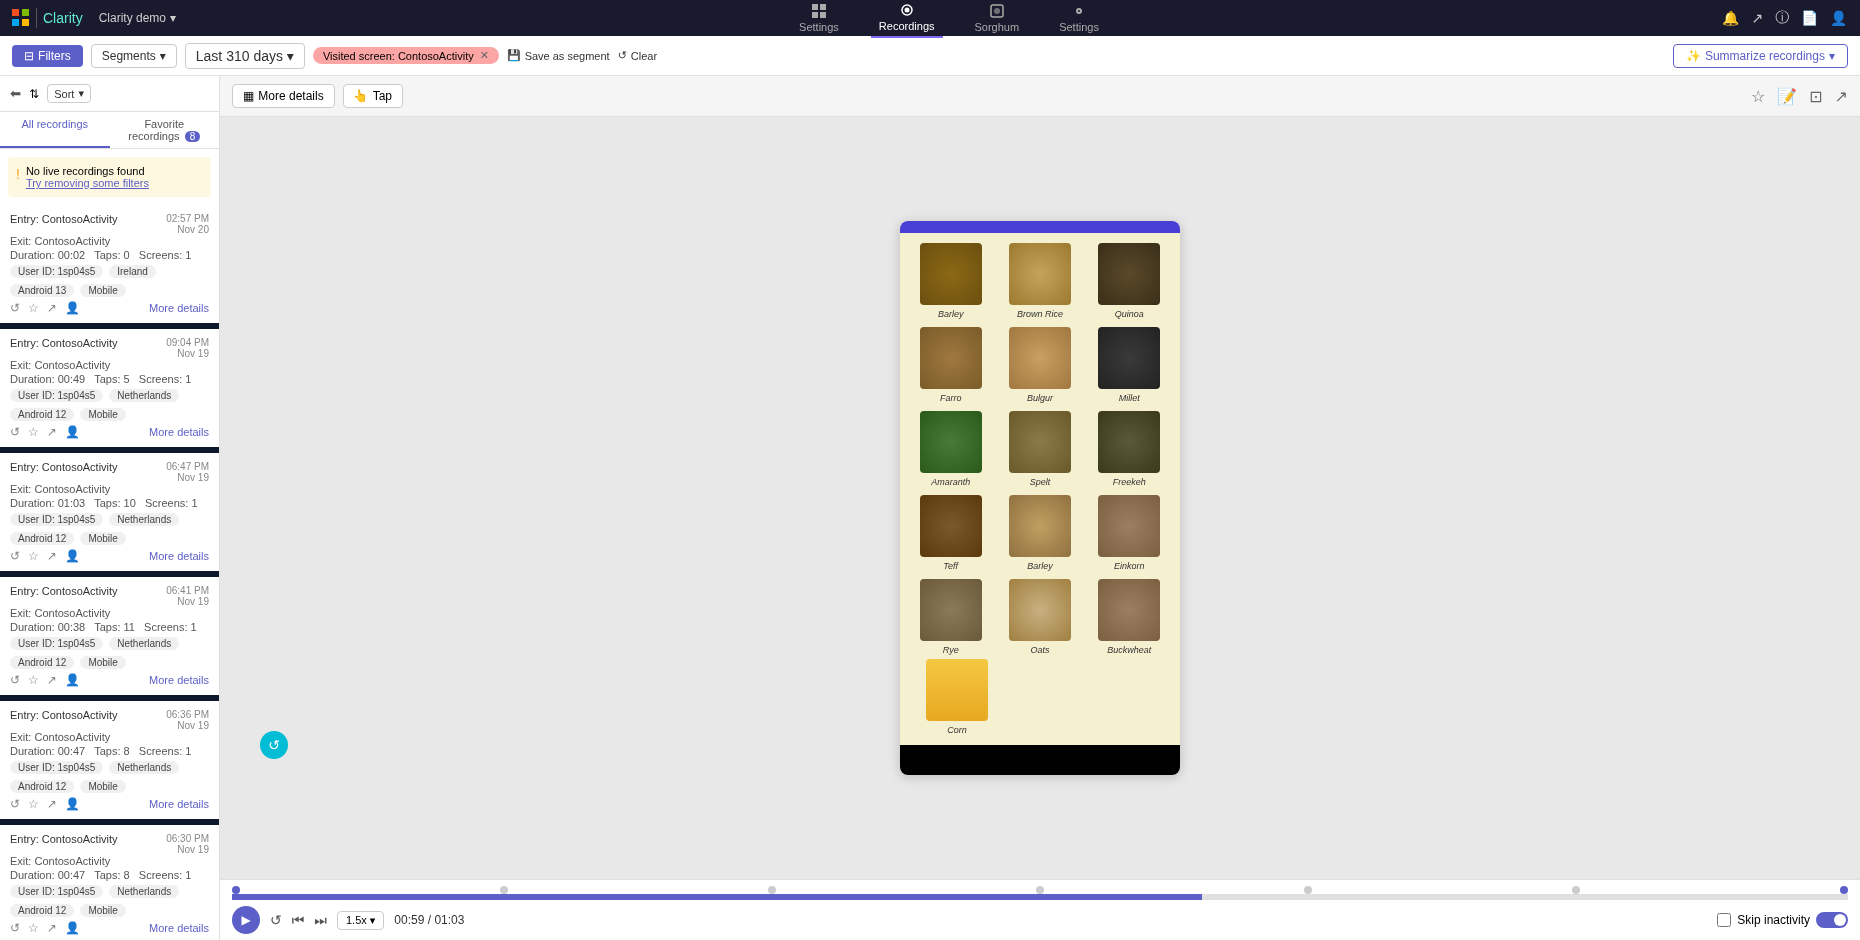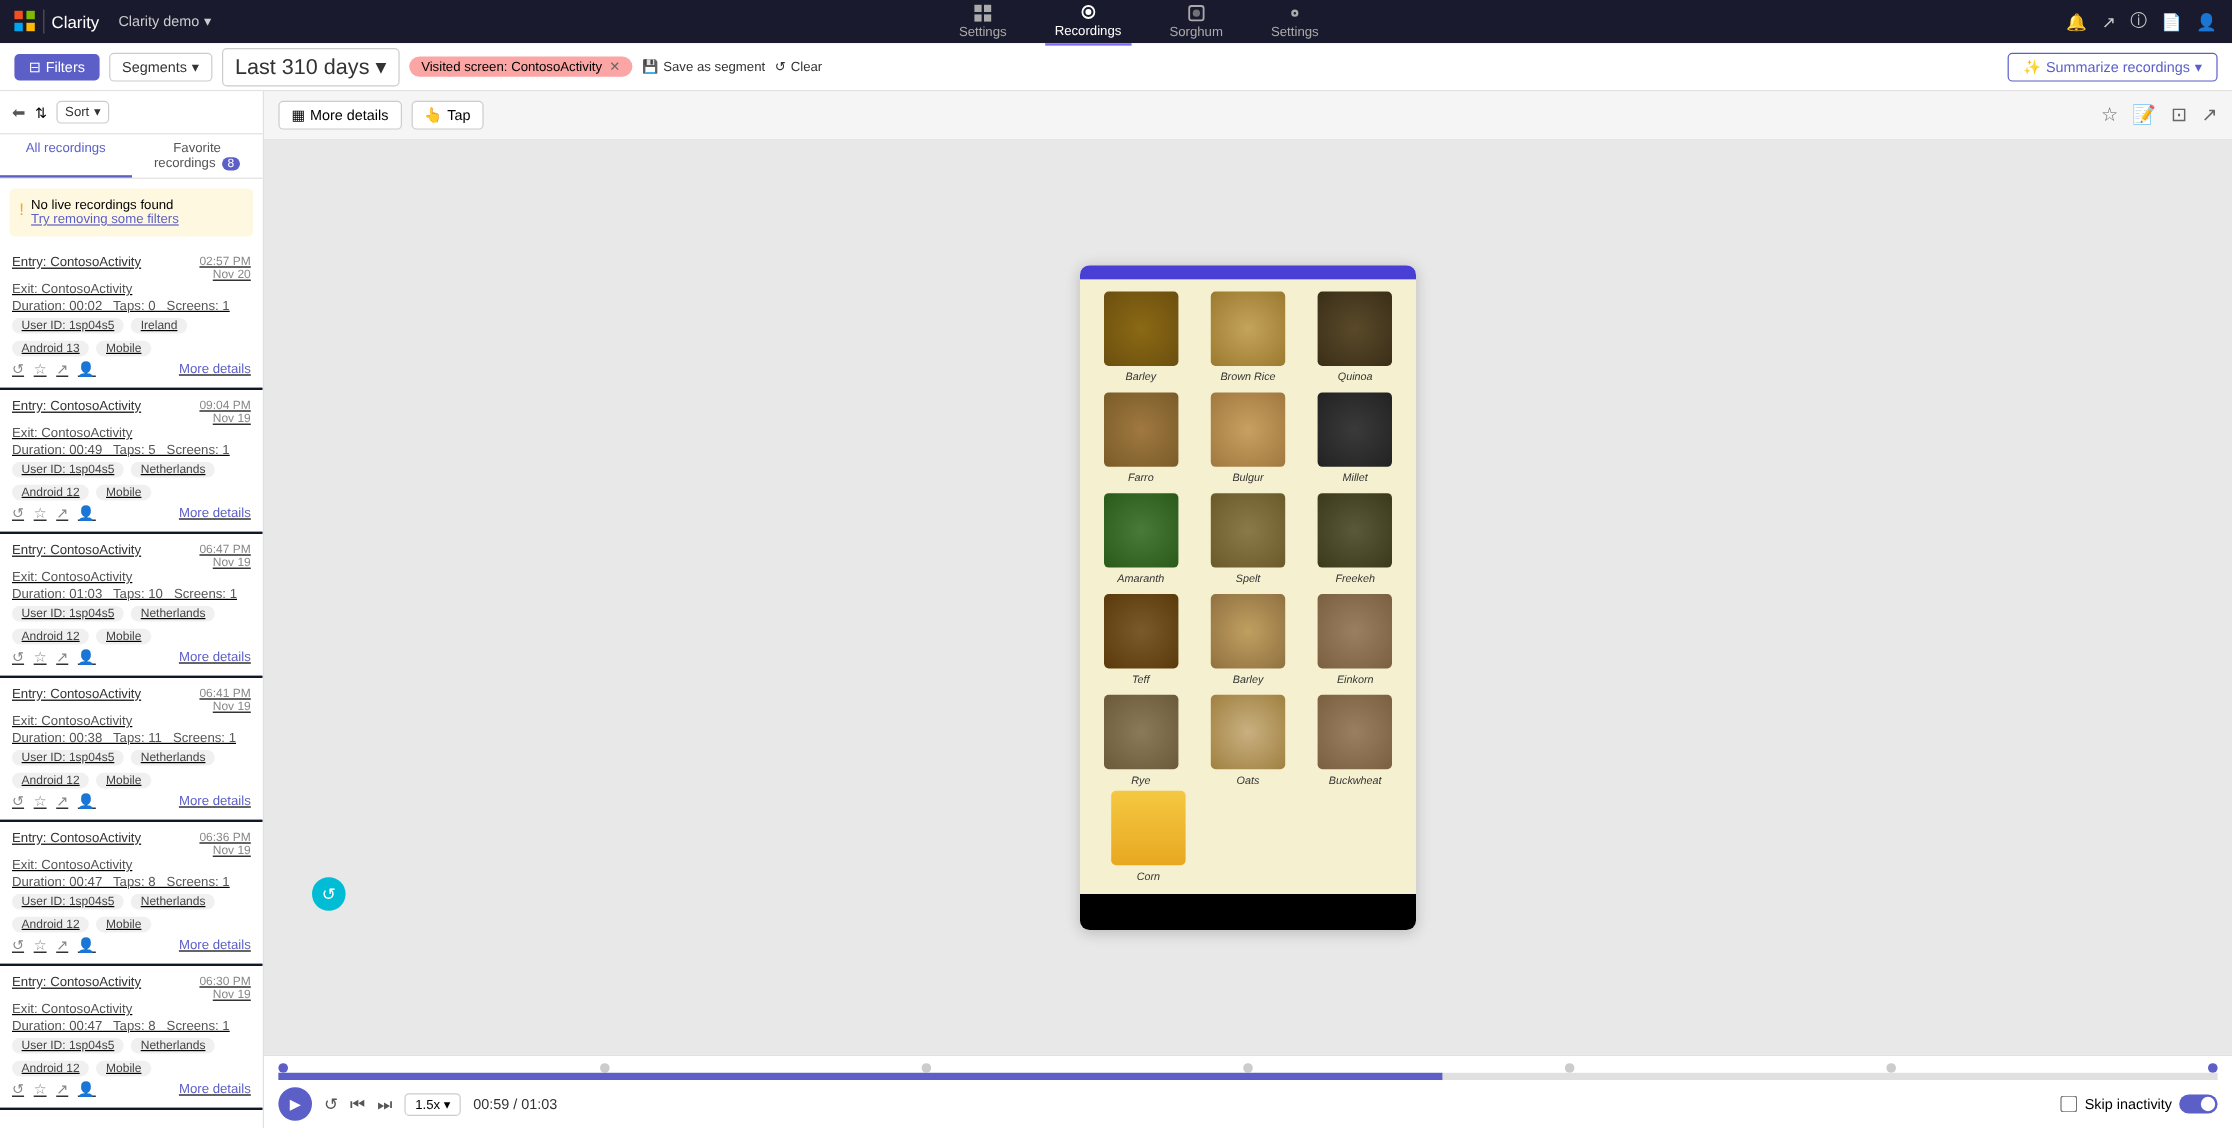--- a/index.html
+++ b/index.html
@@ -8,37 +8,37 @@
     
     .top-nav {
       display: flex; align-items: center; background: #1a1a2e; height: 36px; padding: 0 12px;
       color: #fff; gap: 16px;
     }
     .top-nav-brand { display: flex; align-items: center; gap: 6px; font-size: 13px; }
     .top-nav-brand .ms-logo { width: 18px; height: 18px; display: grid; grid-template-columns: 1fr 1fr; gap: 2px; }
     .ms-logo-sq { width: 7px; height: 7px; }
     .sq1 { background: #f25022; } .sq2 { background: #7fba00; } .sq3 { background: #00a4ef; } .sq4 { background: #ffb900; }
     .top-nav-divider { width: 1px; height: 20px; background: #555; }
-    .clarity-text { font-size: 14px; color: #ffffff; font-weight: 400; }
+    .clarity-text { font-size: 14px; color: #5eead4; font-weight: 400; }
     .demo-label { display: flex; align-items: center; gap: 4px; font-size: 12px; color: #ccc; cursor: pointer; }
     .nav-center { display: flex; align-items: center; gap: 24px; flex: 1; justify-content: center; }
     .nav-item { display: flex; flex-direction: column; align-items: center; gap: 2px; color: #aaa; cursor: pointer; font-size: 11px; padding: 4px 8px; }
     .nav-item.active { color: #fff; border-bottom: 2px solid #7c6af7; }
     .nav-item svg { width: 16px; height: 16px; }
     .nav-right { display: flex; align-items: center; gap: 12px; margin-left: auto; }
     .nav-icon-btn { color: #ccc; cursor: pointer; font-size: 14px; background: none; border: none; }
 
     
     .filter-bar {
       display: flex; align-items: center; height: 40px; background: #fff; border-bottom: 1px solid #e0e0e0;
       padding: 0 12px; gap: 8px;
     }
     .btn-filter { background: #5b5fc7; color: #fff; border: none; border-radius: 4px; padding: 4px 12px; font-size: 12px; cursor: pointer; display: flex; align-items: center; gap: 4px; }
     .btn-segment { background: #fff; color: #333; border: 1px solid #ccc; border-radius: 4px; padding: 4px 10px; font-size: 12px; cursor: pointer; display: flex; align-items: center; gap: 4px; }
-    .btn-days { background: #fff; color: #333; border: 1px solid #ccc; border-radius: 4px; padding: 4px 10px; font-size: 18px; cursor: pointer; }
+    .btn-days { background: #fff; color: #333; border: 1px solid #ccc; border-radius: 4px; padding: 4px 10px; font-size: 14px; cursor: pointer; }
     .filter-chip { display: flex; align-items: center; background: #fca5a5; border-radius: 12px; padding: 2px 10px; font-size: 11px; gap: 6px; }
     .filter-chip .close { cursor: pointer; color: #666; }
     .btn-save-seg { background: none; border: none; font-size: 11px; color: #333; cursor: pointer; display: flex; align-items: center; gap: 4px; }
     .btn-clear { background: none; border: none; font-size: 11px; color: #333; cursor: pointer; display: flex; align-items: center; gap: 4px; }
     .btn-summarize { margin-left: auto; background: #fff; border: 1px solid #5b5fc7; color: #5b5fc7; border-radius: 4px; padding: 4px 12px; font-size: 12px; cursor: pointer; display: flex; align-items: center; gap: 4px; }
 
     
     .main-layout { display: flex; height: calc(940px - 36px - 40px); }
 
     
@@ -48,21 +48,21 @@
     .collapse-btn { background: none; border: none; cursor: pointer; color: #555; }
     .tabs-row { display: flex; border-bottom: 1px solid #e0e0e0; }
     .tab { flex: 1; text-align: center; padding: 6px 16px; font-size: 11px; cursor: pointer; color: #555; }
     .tab.active { color: #5b5fc7; border-bottom: 2px solid #5b5fc7; }
     .tab .badge { background: #5b5fc7; color: #fff; border-radius: 8px; padding: 0 5px; font-size: 10px; margin-left: 2px; }
     .no-live { background: #fff8e1; margin: 8px; border-radius: 4px; padding: 8px; font-size: 11px; display: flex; align-items: flex-start; gap: 6px; }
     .no-live-icon { color: #f5a623; font-size: 14px; margin-top: 1px; }
     .no-live-link { color: #5b5fc7; cursor: pointer; text-decoration: underline; font-size: 11px; }
 
     .recording-list { overflow-y: auto; flex: 1; }
-    .recording-item { padding: 8px 10px; border-bottom: 2px solid #0f172a; cursor: pointer; text-decoration: underline; }
+    .recording-item { padding: 8px 10px; border-bottom: 6px solid #0f172a; cursor: pointer; }
     .rec-header { display: flex; justify-content: space-between; font-size: 11px; }
     .rec-entry { color: #333; font-size: 11px; }
     .rec-exit { color: #555; font-size: 11px; }
     .rec-time { color: #888; font-size: 10px; text-align: right; }
     .rec-meta { color: #555; font-size: 11px; margin-top: 2px; }
     .rec-tags { display: flex; gap: 6px; margin-top: 4px; flex-wrap: wrap; }
     .rec-tag { background: #f0f0f0; border-radius: 10px; padding: 1px 8px; font-size: 10px; color: #444; }
     .rec-actions { display: flex; gap: 8px; margin-top: 4px; justify-content: space-between; align-items: center; }
     .rec-action-icons { display: flex; gap: 8px; }
     .rec-action-icon { color: #888; cursor: pointer; font-size: 12px; }

